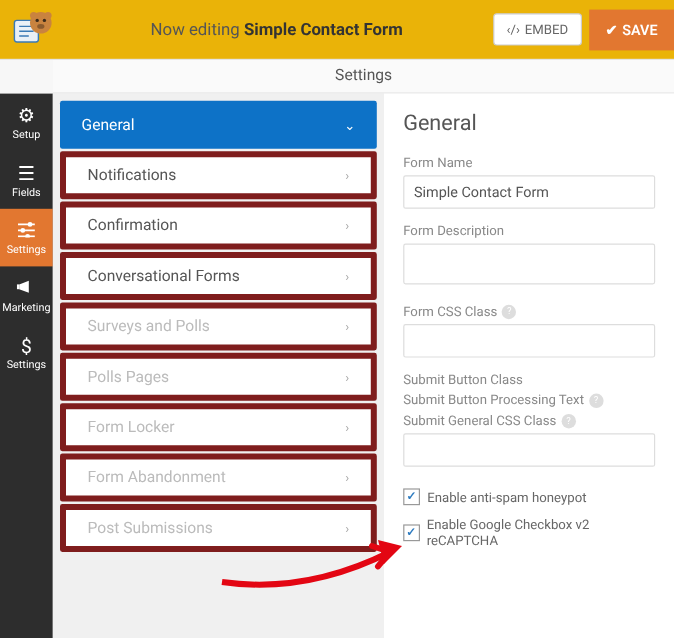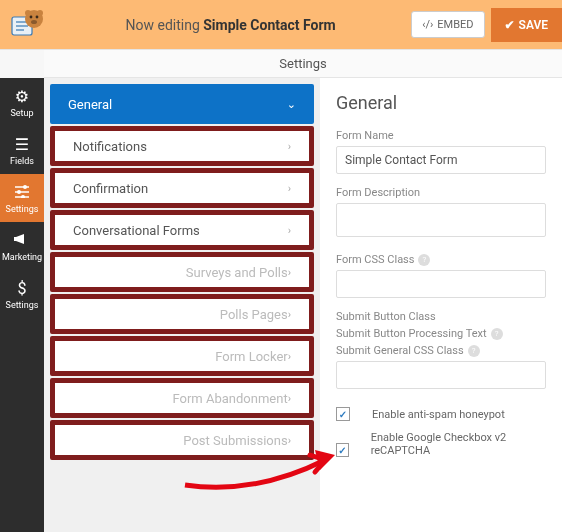--- a/index.html
+++ b/index.html
@@ -1,41 +1,41 @@
 <!DOCTYPE html>
 <html><head>
 <meta charset="utf-8">
 <style>
 * { margin:0; padding:0; box-sizing:border-box; font-family:-apple-system,BlinkMacSystemFont,"Segoe UI",Roboto,sans-serif; }
 body { width:562px; height:532px; overflow:hidden; background:#f7f7f7; position:relative; }
-.topbar { height:50px; background:#fdba74; display:flex; align-items:center; border-bottom:1px solid #e5e5e5; }
+.topbar { height:50px; background:#eab308; display:flex; align-items:center; border-bottom:1px solid #e5e5e5; }
 .logo { width:44px; height:44px; margin-left:6px; display:flex; align-items:center; justify-content:center; }
 .editing { flex:1; text-align:center; font-size:14px; color:#555; }
 .editing b { color:#333; font-weight:700; }
 .btn-embed { border:1px solid #ccc; background:#fff; color:#666; font-size:11px; padding:6px 10px; border-radius:3px; margin-right:6px; cursor:pointer; display:flex; align-items:center; gap:4px; }
 .btn-save { background:#e27730; color:#fff; border:none; font-size:12px; font-weight:600; padding:10px 14px; cursor:pointer; display:flex; align-items:center; gap:4px; }
 .tabbar { height:28px; background:#fafafa; display:flex; align-items:center; justify-content:center; font-size:13px; color:#555; border-bottom:1px solid #e5e5e5; margin-left:44px; }
 .main { display:flex; height:454px; }
 .sidenav { width:44px; background:#2d2d2d; display:flex; flex-direction:column; }
 .nav-item { height:48px; display:flex; flex-direction:column; align-items:center; justify-content:center; color:#fff; font-size:9px; gap:2px; cursor:pointer; }
 .nav-item.active { background:#e27730; }
 .nav-icon { font-size:16px; }
 .sidepanel { width:276px; background:#f0f0f0; padding:6px 0; }
 .sp-item { height:40px; display:flex; align-items:center; justify-content:space-between; padding:0 18px; font-size:13px; color:#555; background:#fff; margin:0 6px 2px 6px; border-radius:2px; cursor:pointer; border:5px solid #7f1d1d; }
 .sp-item.open { background:#0d72c7; color:#fff; border:none; }
-.sp-item.dim { color:#bbb;justify-content:flex-end; }
+.sp-item.dim { color:#bbb; }
 .sp-chev { font-size:11px; color:#aaa; }
 .sp-item.open .sp-chev { color:#fff; }
 .content { flex:1; background:#fff; padding:14px 16px; overflow:hidden; }
 .content h2 { font-size:18px; color:#555; font-weight:400; margin-bottom:16px; }
 .fld-label { font-size:11px; color:#888; margin-bottom:4px; display:flex; align-items:center; gap:4px; }
 .help-ic { width:12px; height:12px; border-radius:50%; background:#ddd; color:#fff; font-size:8px; display:inline-flex; align-items:center; justify-content:center; }
 .fld-in { width:100%; border:1px solid #ddd; padding:6px 8px; font-size:12px; color:#555; border-radius:2px; margin-bottom:12px; }
 .fld-ta { width:100%; height:34px; border:1px solid #ddd; border-radius:2px; margin-bottom:12px; resize:none; }
-.chk-row { display:flex; align-items:flex-end; gap:22px; font-size:11px; color:#666; margin-bottom:10px; }
+.chk-row { display:flex; align-items:center; gap:6px; font-size:11px; color:#666; margin-bottom:10px; }
 .chk { width:14px; height:14px; border:1px solid #999; display:inline-flex; align-items:center; justify-content:center; font-size:10px; color:#2d7bc0; cursor:pointer; }
 .chk.checked::before { content:"✓"; font-weight:bold; }
 .arrow-overlay { position:absolute; left:175px; top:430px; pointer-events:none; }
 </style>
 </head>
 <body>
 
 <div class="topbar">
   <div class="logo">
     <svg width="36" height="36" viewBox="0 0 36 36">

